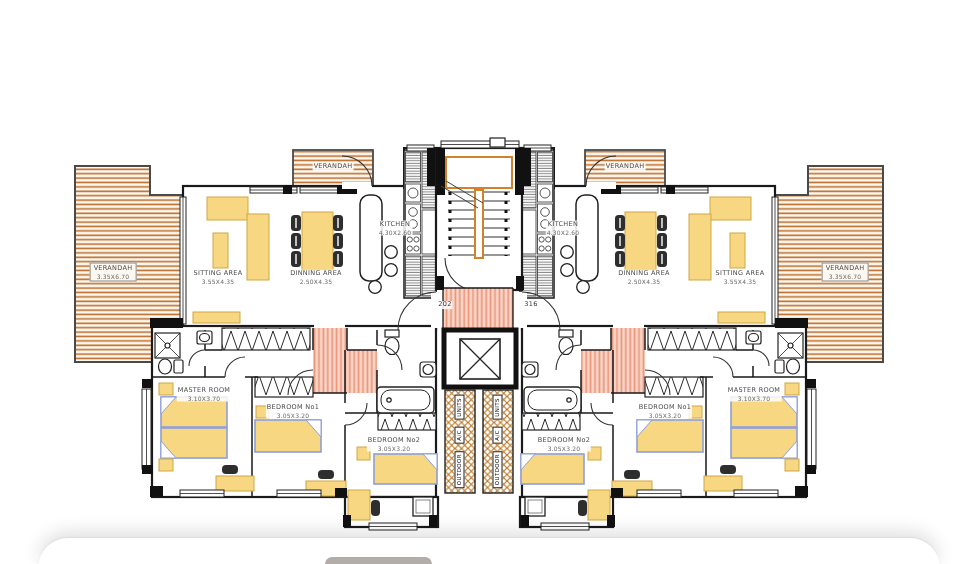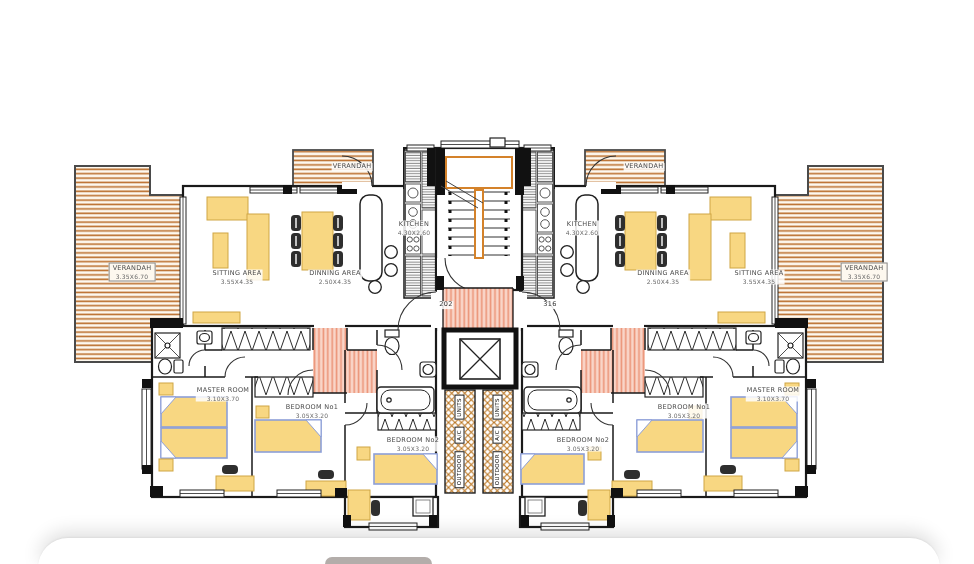--- a/index.html
+++ b/index.html
@@ -1,21 +1,21 @@
 <!DOCTYPE html>
 <html><head>
 <meta charset="utf-8">
 <style>
   html,body{margin:0;padding:0;background:#ffffff;}
   body{width:974px;height:564px;overflow:hidden;font-family:"DejaVu Sans",sans-serif;}
   .stage{position:relative;width:974px;height:564px;background:#fff;}
   .stage svg{position:absolute;left:0;top:0;}
   .lbl{position:absolute;transform:translate(-50%,-50%);text-align:center;
        font-size:6.5px;line-height:1.2;color:#4a4a4a;letter-spacing:.3px;
-       background:rgba(255,255,255,.85);padding:0 1px;white-space:nowrap;z-index:5;margin-left:19px;}
+       background:rgba(255,255,255,.85);padding:0 1px;white-space:nowrap;z-index:5;}
   .lbl .dims{font-size:6px;color:#6a6a6a;letter-spacing:.2px;}
   .lbl.boxed{border:1px solid #8a8a8a;background:#fdf8ef;padding:1px 3px;}
   .lbl.num{font-size:6.5px;color:#333;}
   .ac-strip{position:absolute;top:390px;width:30px;height:103px;display:flex;
             flex-direction:column;align-items:center;justify-content:space-between;
             padding:5px 0;box-sizing:border-box;z-index:5;}
   .ac-word{writing-mode:vertical-rl;transform:rotate(180deg);background:#fff;
            border:1px solid #222;font-size:5.5px;line-height:1;padding:2px 1px;
            letter-spacing:.4px;color:#111;}
   .sheet{position:absolute;left:38px;right:34px;top:538px;height:30px;background:#fff;
@@ -259,21 +259,21 @@
   <div class="dims">3.55X4.35</div>
 </div>
 <div class="lbl" style="left:316px;top:277px">
   <div>DINNING AREA</div>
   <div class="dims">2.50X4.35</div>
 </div>
 <div class="lbl" style="left:395px;top:228px">
   <div>KITCHEN</div>
   <div class="dims">4.30X2.60</div>
 </div>
-<div class="lbl num" style="left:427px;top:305px">202</div>
+<div class="lbl num" style="left:445px;top:305px">202</div>
 <div class="lbl" style="left:204px;top:394px">
   <div>MASTER ROOM</div>
   <div class="dims">3.10X3.70</div>
 </div>
 <div class="lbl" style="left:293px;top:411px">
   <div>BEDROOM No1</div>
   <div class="dims">3.05X3.20</div>
 </div>
 <div class="lbl" style="left:394px;top:444px">
   <div>BEDROOM No2</div>

